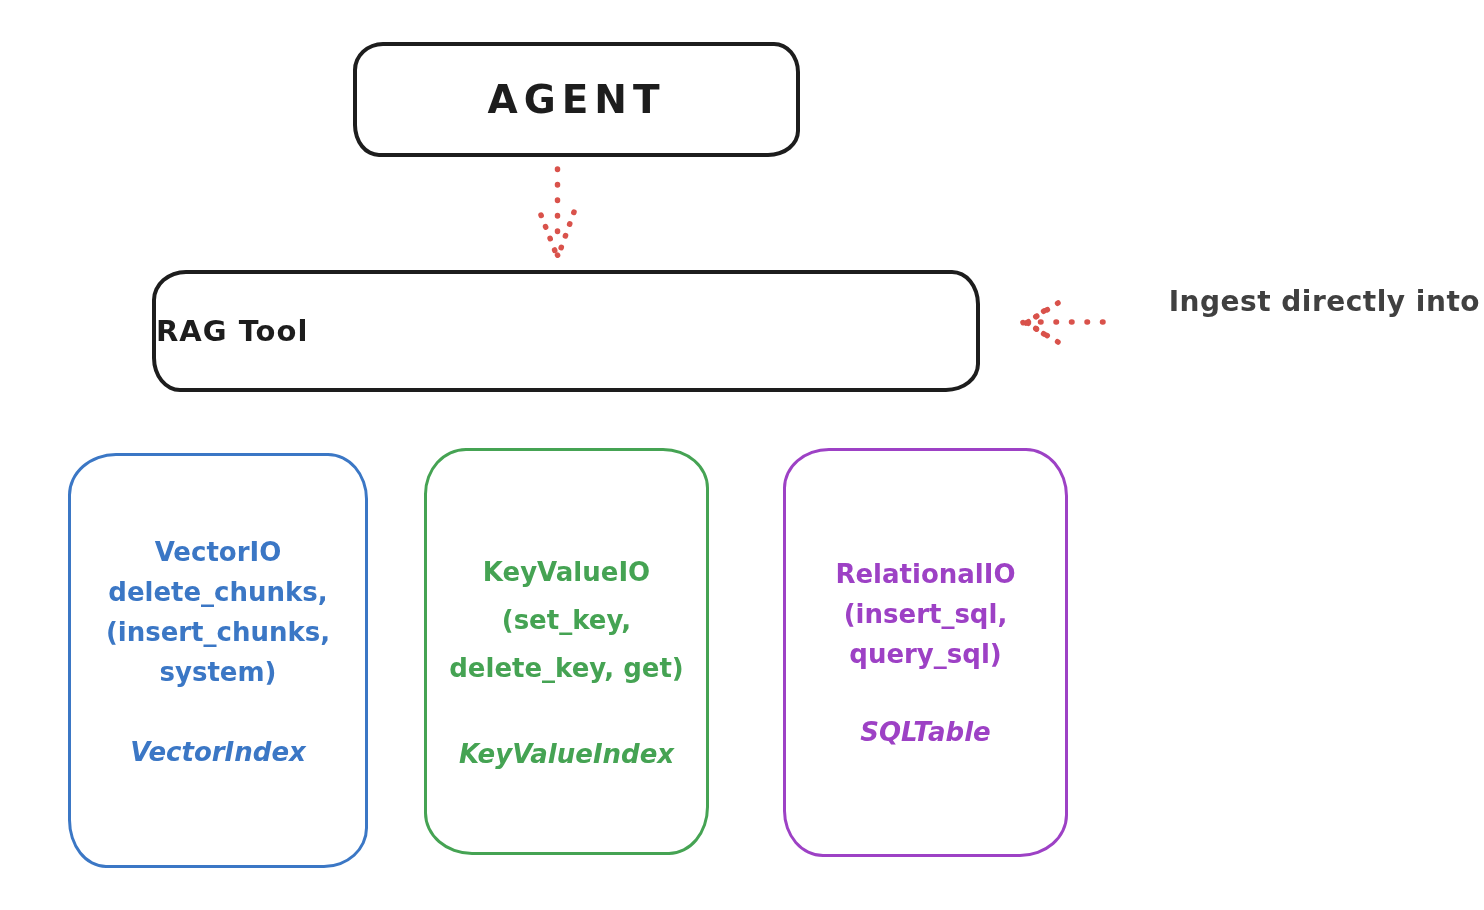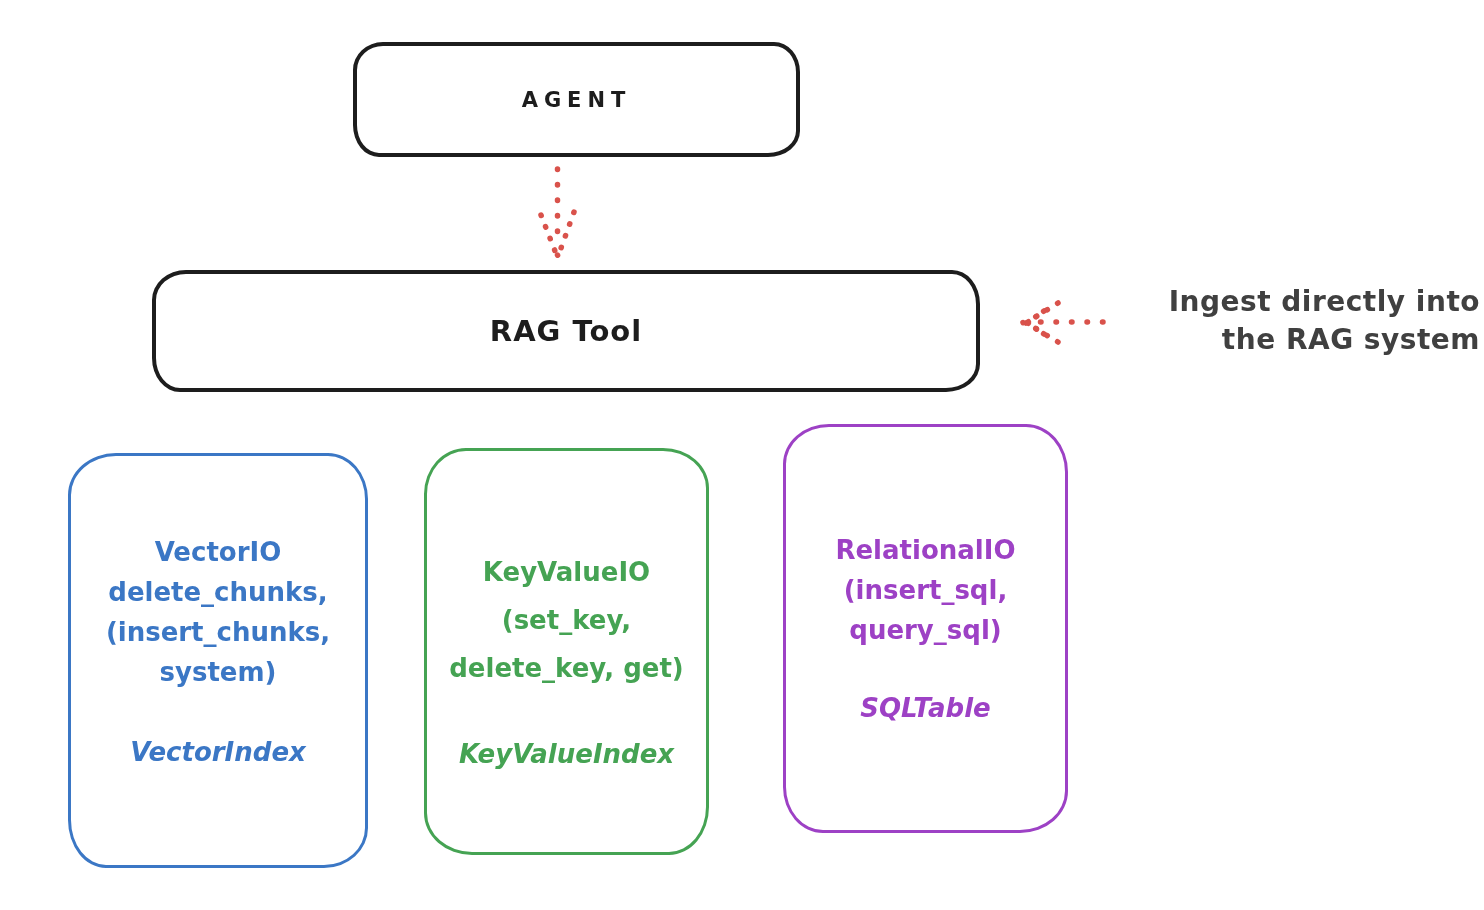--- a/index.html
+++ b/index.html
@@ -22,31 +22,31 @@
   }
   
   .agent-box {
     left: 353px; top: 42px;
     width: 447px; height: 115px;
     border: 4px solid #1d1d1d;
     border-radius: 30px 26px 32px 26px / 28px 30px 26px 32px;
     display: flex; align-items: center; justify-content: center;
   }
   .agent-label {
-    font-size: 21px;
+    font-size: 39px;
     font-weight: 700;
     letter-spacing: 6px;
     color: #1d1d1d;
   }
   .rag-box {
     left: 152px; top: 270px;
     width: 828px; height: 122px;
     border: 4px solid #1d1d1d;
     border-radius: 34px 28px 34px 28px / 30px 34px 28px 34px;
-    display: flex; align-items: center; justify-content: center;
+    display: flex; align-items: center; justify-content: flex-start;
   }
   .rag-label {
     font-size: 29px;
     font-weight: 600;
     letter-spacing: 1px;
     color: #1d1d1d;
   }
   
   .annotation {
     position: absolute;
@@ -85,21 +85,21 @@
   .keyvalue-box {
     left: 424px; top: 448px;
     width: 285px; height: 407px;
     border: 3.5px solid #45a353;
     border-radius: 42px 46px 40px 48px / 46px 40px 48px 42px;
     color: #45a353;
     padding-top: 101px;
     gap: 8px;
   }
   .relational-box {
-    left: 783px; top: 424px;
+    left: 783px; top: 448px;
     width: 285px; height: 409px;
     border: 3.5px solid #9d41c5;
     border-radius: 46px 42px 48px 40px / 40px 48px 42px 46px;
     color: #9d41c5;
     padding-top: 103px;
   }
   .vector-box .index-line { margin-top: 40px; }
   .overlay {
     position: absolute;
     left: 0; top: 0;
@@ -131,21 +131,20 @@
       <path d="M1023 322.5 L1023.1 322.7"></path>
     </g>
   </svg>
 
   <div class="box rag-box">
     <span class="rag-label">RAG Tool</span>
   </div>
 
   <div class="annotation">
     <div>Ingest directly into</div>
-    <div>the RAG system</div>
   </div>
 
   <div class="box io-box vector-box">
     <div class="io-line">VectorIO</div>
     <div class="io-line">delete_chunks,</div>
     <div class="io-line">(insert_chunks,</div>
     <div class="io-line">system)</div>
     <div class="io-line index-line">VectorIndex</div>
   </div>
 

